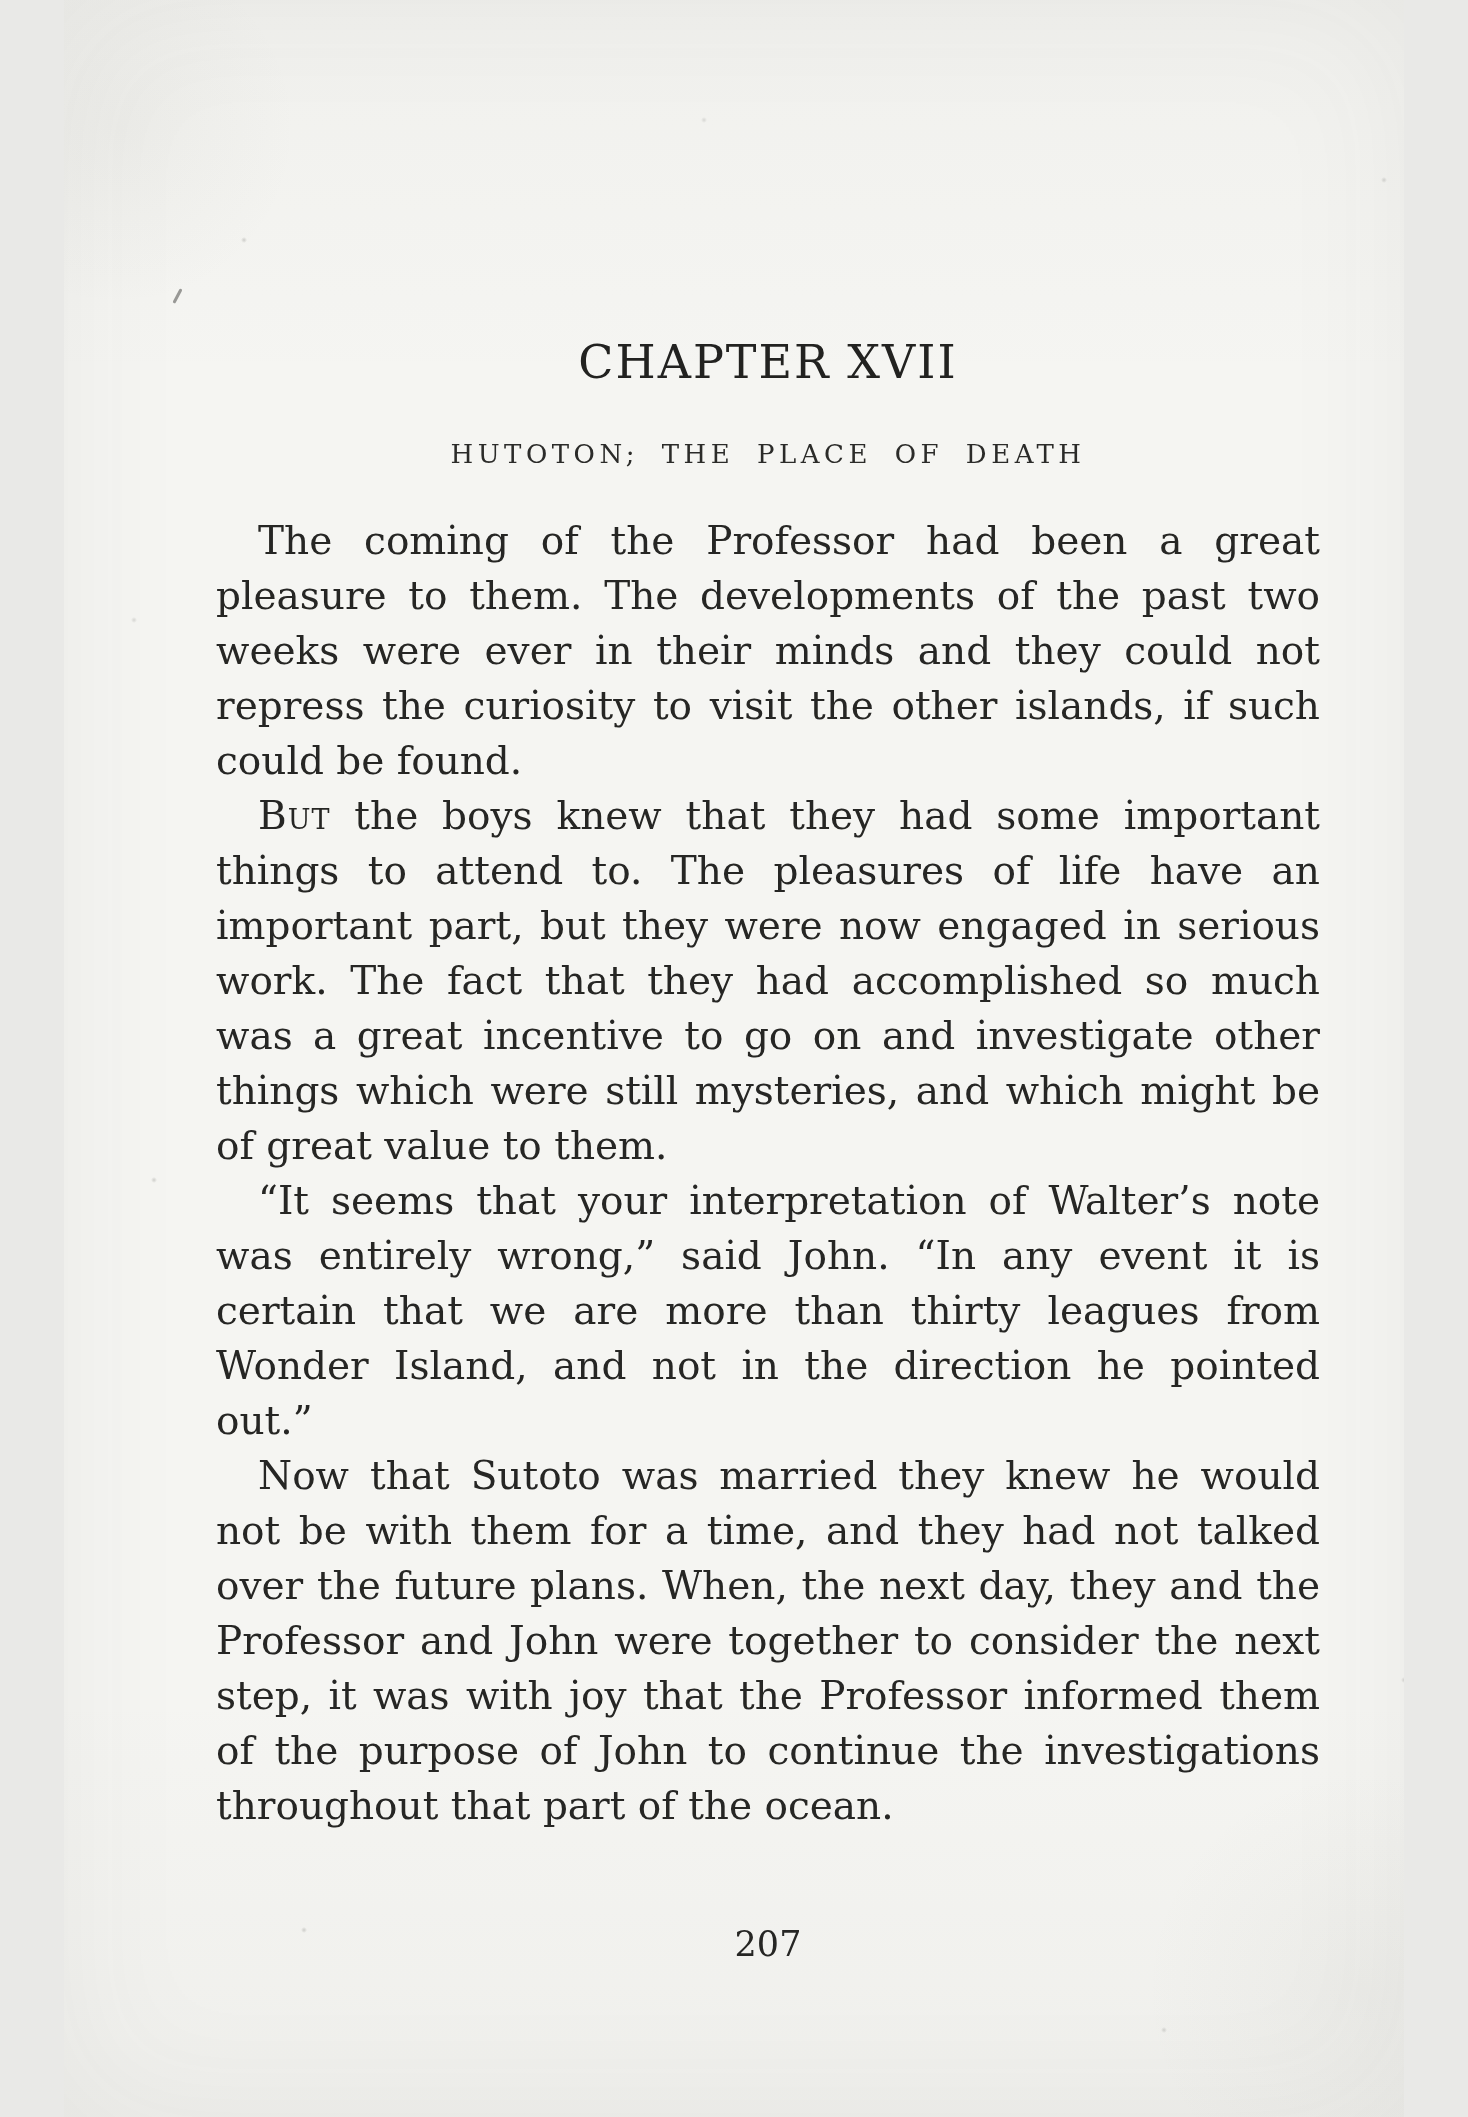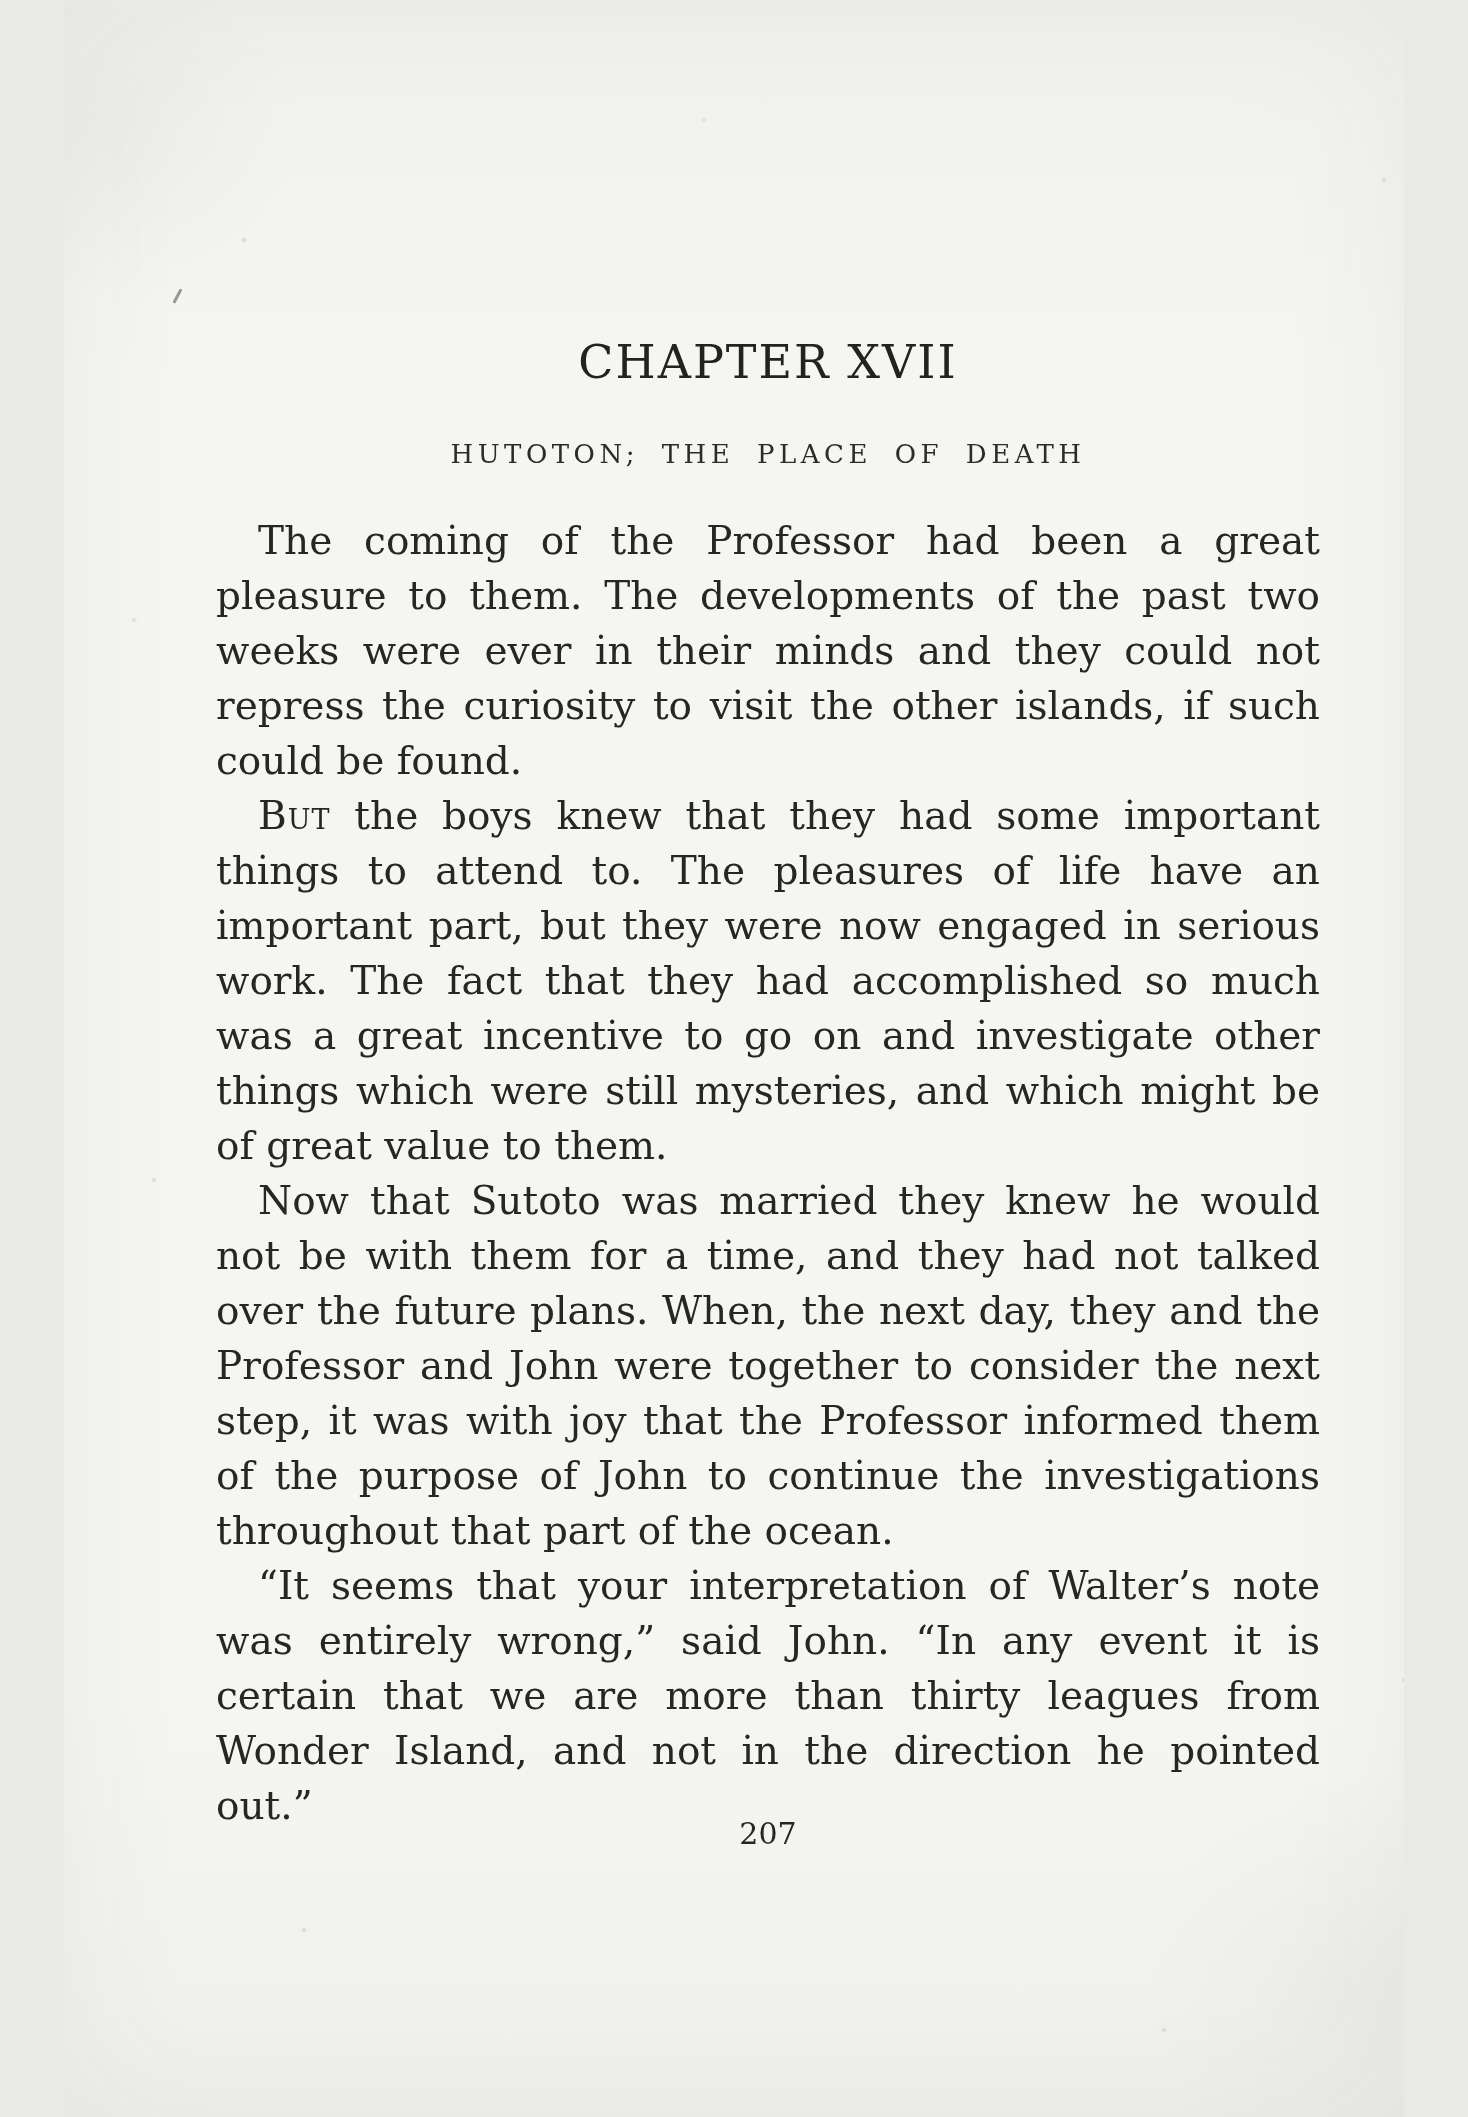--- a/index.html
+++ b/index.html
@@ -86,24 +86,24 @@
   .body-text {
     margin-top: 42px;
   }
   .lead-smallcaps {
     font-variant: small-caps;
     letter-spacing: 1px;
   }
   .page-number {
     position: absolute;
     left: 152px;
-    top: 1816px;
+    top: 1924px;
     width: 1104px;
     text-align: center;
-    font-size: 30px;
+    font-size: 35px;
     color: #262624;
   }
 </style>
 </head>
 <body>
 
 <div class="page">
 
   <div class="scan-artifact"></div>
 
@@ -112,23 +112,23 @@
     <h1 class="chapter-title">CHAPTER XVII</h1>
 
     <h2 class="section-title">HUTOTON; THE PLACE OF DEATH</h2>
 
     <div class="body-text">
 
       <p>The coming of the Professor had been a great pleasure to them. The developments of the past two weeks were ever in their minds and they could not repress the curiosity to visit the other islands, if such could be found.</p>
 
       <p><span class="lead-smallcaps">But</span><span> the boys knew that they had some important things to attend to. The pleasures of life have an important part, but they were now engaged in serious work. The fact that they had accomplished so much was a great incentive to go on and investigate other things which were still mysteries, and which might be of great value to them.</span></p>
 
+      <p>“It seems that your interpretation of Walter’s note was entirely wrong,” said John. “In any event it is certain that we are more than thirty leagues from Wonder Island, and not in the direction he pointed out.”</p>
+
       <p>Now that Sutoto was married they knew he would not be with them for a time, and they had not talked over the future plans. When, the next day, they and the Professor and John were together to consider the next step, it was with joy that the Professor informed them of the purpose of John to continue the investigations throughout that part of the ocean.</p>
-
-      <p>“It seems that your interpretation of Walter’s note was entirely wrong,” said John. “In any event it is certain that we are more than thirty leagues from Wonder Island, and not in the direction he pointed out.”</p>
 
     </div>
 
   </main>
 
   <div class="page-number">207</div>
 
 </div>
 
 </body></html>

